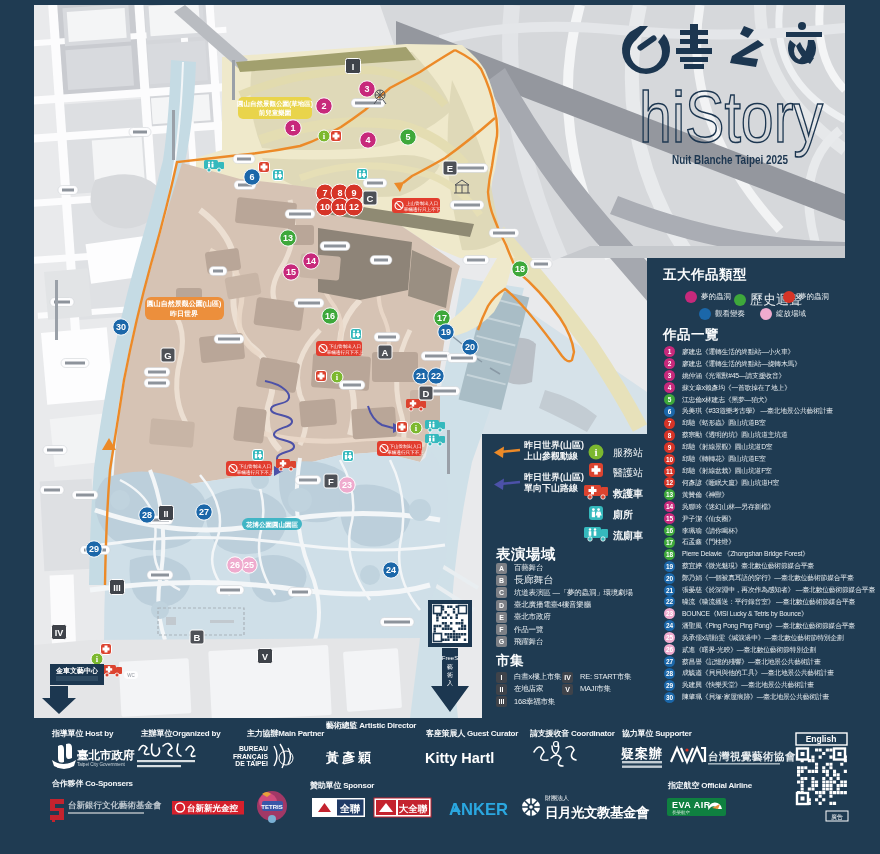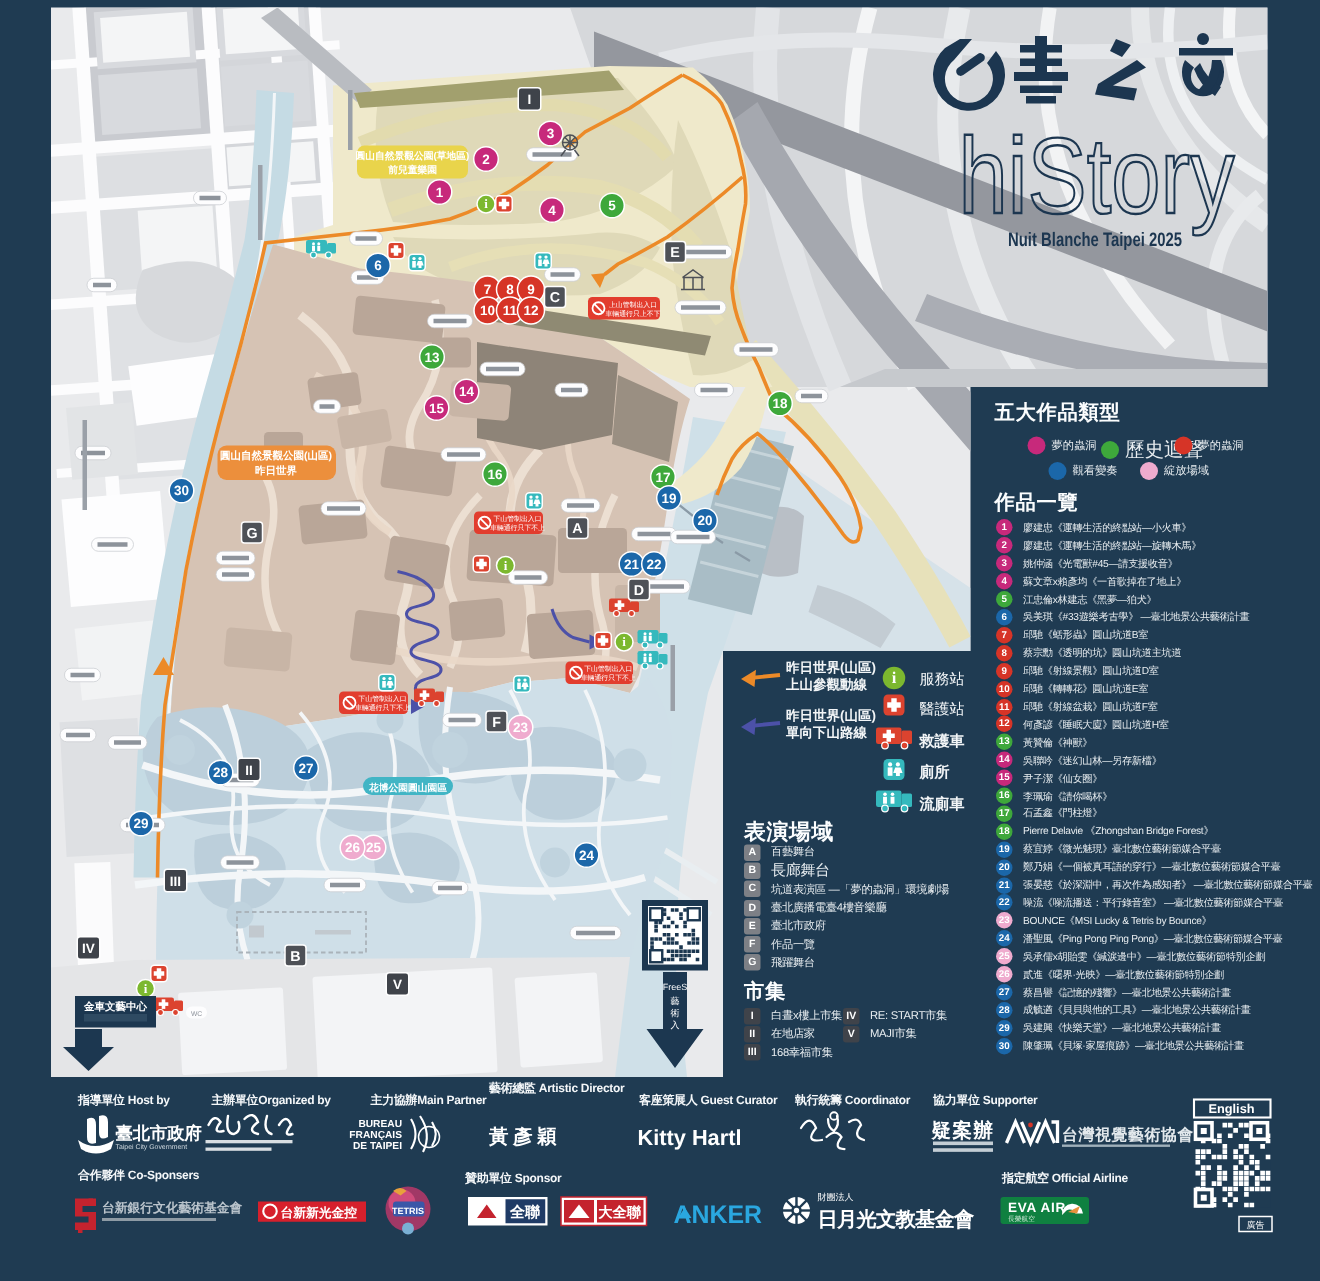--- a/index.html
+++ b/index.html
@@ -938,21 +938,21 @@
         <div class="num" style="background:#1b67a9">30</div>
         <div class="itx">陳肇珮《貝塚·家屋痕跡》—臺北地景公共藝術計畫</div>
       </div>
 </div>
 
 <div class="abs lbl" style="left:52px;top:728px">指導單位 Host by</div>
 <div class="abs lbl" style="left:141px;top:728px">主辦單位Organized by</div>
 <div class="abs lbl" style="left:247px;top:728px">主力協辦Main Partner</div>
 <div class="abs lbl" style="left:326px;top:720px">藝術總監 Artistic Director</div>
 <div class="abs lbl" style="left:426px;top:728px">客座策展人 Guest Curator</div>
-<div class="abs lbl" style="left:530px;top:728px">執行統籌 Coordinator</div>
+<div class="abs lbl" style="left:530px;top:728px">請支援收音 Coordinator</div>
 <div class="abs lbl" style="left:622px;top:728px">協力單位 Supporter</div>
 
 <div class="abs lbl" style="left:52px;top:778px">合作夥伴 Co-Sponsers</div>
 <div class="abs lbl" style="left:310px;top:780px">贊助單位 Sponsor</div>
 <div class="abs lbl" style="left:668px;top:780px">指定航空 Official Airline</div>
 
 <svg class="abs" style="left:0;top:720px" width="880" height="134" viewBox="0 0 880 134">
       <g>
         <path d="M58,26 q6,-3 6,4 l0,12 q-6,2 -6,-4 z M66,24 q6,-2 6,4 l0,10 q-6,3 -6,-3 z" fill="#fff"></path>
         <path d="M52,40 q11,8 24,0 l-2,6 q-10,6 -20,0 z" fill="#fff"></path>

